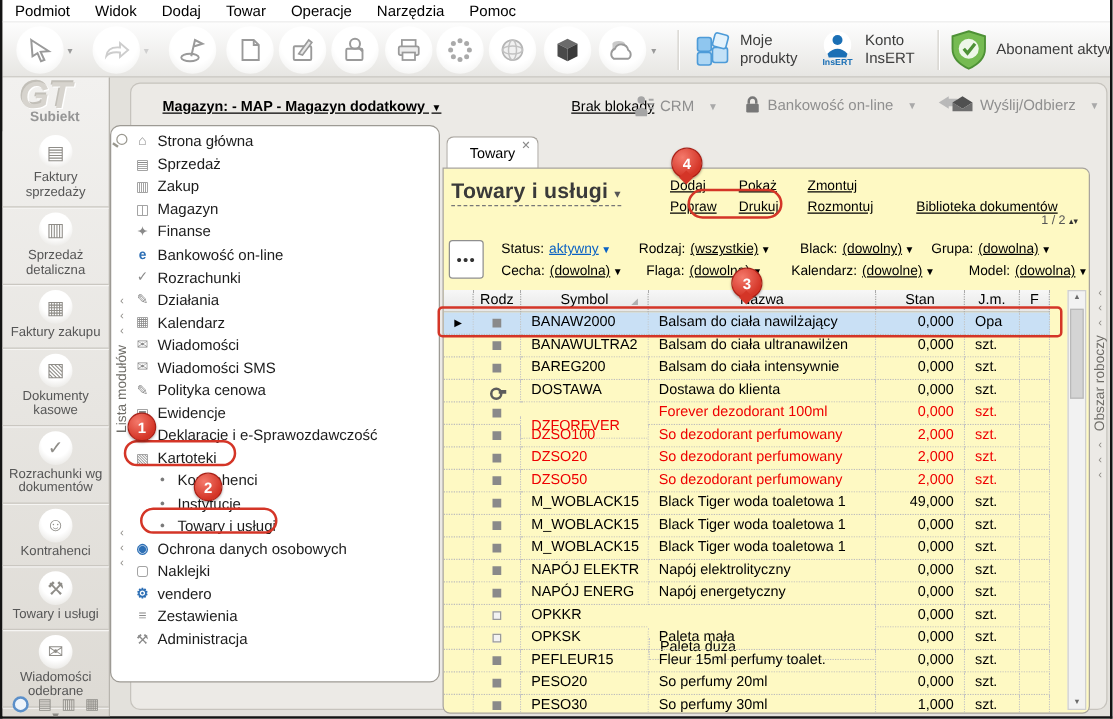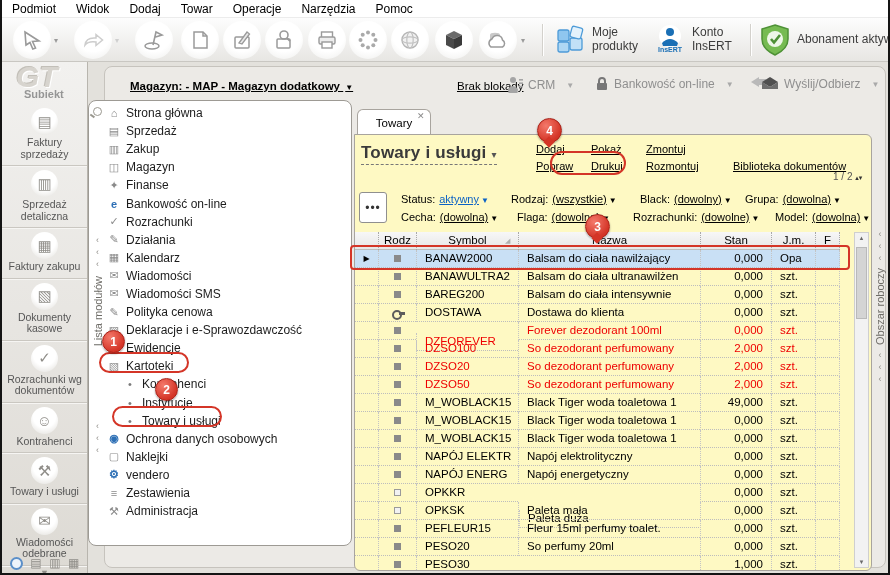--- a/index.html
+++ b/index.html
@@ -390,26 +390,26 @@
         </div>
         <div class="tree-item">
           <span class="tree-ico">✉</span>
           <span>Wiadomości SMS</span>
         </div>
         <div class="tree-item">
           <span class="tree-ico">✎</span>
           <span>Polityka cenowa</span>
         </div>
         <div class="tree-item">
+          <span class="tree-ico">▣</span>
+          <span>Ewidencje</span>
+        </div>
+        <div class="tree-item">
           <span class="tree-ico">▨</span>
           <span>Deklaracje i e-Sprawozdawczość</span>
-        </div>
-        <div class="tree-item">
-          <span class="tree-ico">▣</span>
-          <span>Ewidencje</span>
         </div>
         <div class="tree-item">
           <span class="tree-ico">▧</span>
           <span>Kartoteki</span>
         </div>
         <div class="tree-item indent">
           <span class="tree-bullet">•</span>
           <span>Kontrahenci</span>
         </div>
         <div class="tree-item indent">
@@ -487,21 +487,21 @@
           <span class="flabel">Cecha:</span>
           <span class="fvalue">(dowolna)</span>
           <span class="fcaret">▼</span>
         </span>
         <span class="fitem" style="left: 162px;">
           <span class="flabel">Flaga:</span>
           <span class="fvalue">(dowolna)</span>
           <span class="fcaret">▼</span>
         </span>
         <span class="fitem" style="left: 278px;">
-          <span class="flabel">Rozrachunki:</span>
+          <span class="flabel">Kalendarz:</span>
           <span class="fvalue">(dowolne)</span>
           <span class="fcaret">▼</span>
         </span>
         <span class="fitem" style="left: 420px;">
           <span class="flabel">Model:</span>
           <span class="fvalue">(dowolna)</span>
           <span class="fcaret">▼</span>
         </span>
       </div>
 
@@ -666,20 +666,21 @@
             <span class="c ctr" style="left: 61px; width: 102px;">PESO20</span>
             <span class="c ctr" style="left: 163px; width: 182px;">So perfumy 20ml</span>
             <span class="c num" style="left: 345px; width: 71px;">0,000</span>
             <span class="c ctr" style="left: 416px; width: 44px;">szt.</span>
             <span class="c " style="left: 460px; width: 25px; border-right: 1px dotted rgb(196, 196, 196);"></span>
           </div>
           <div class="trow" style="top: 324px;">
             <span class="ind"></span>
             <span class="c rodz-cell" style="left: 23px; width: 38px;"><span class="sq"></span></span>
             <span class="c ctr" style="left: 61px; width: 102px;">PESO30</span>
+            <span class="c ctr" style="left: 163px; width: 182px;">So perfumy 30ml</span>
             <span class="c num" style="left: 345px; width: 71px;">1,000</span>
             <span class="c ctr" style="left: 416px; width: 44px;">szt.</span>
             <span class="c " style="left: 460px; width: 25px; border-right: 1px dotted rgb(196, 196, 196);"></span>
           </div>
         </div>
     </div>
 
     <div class="vscroll">
       <span class="vs-ar" style="top:2px">▲</span>
       <span class="vs-thumb"></span>

